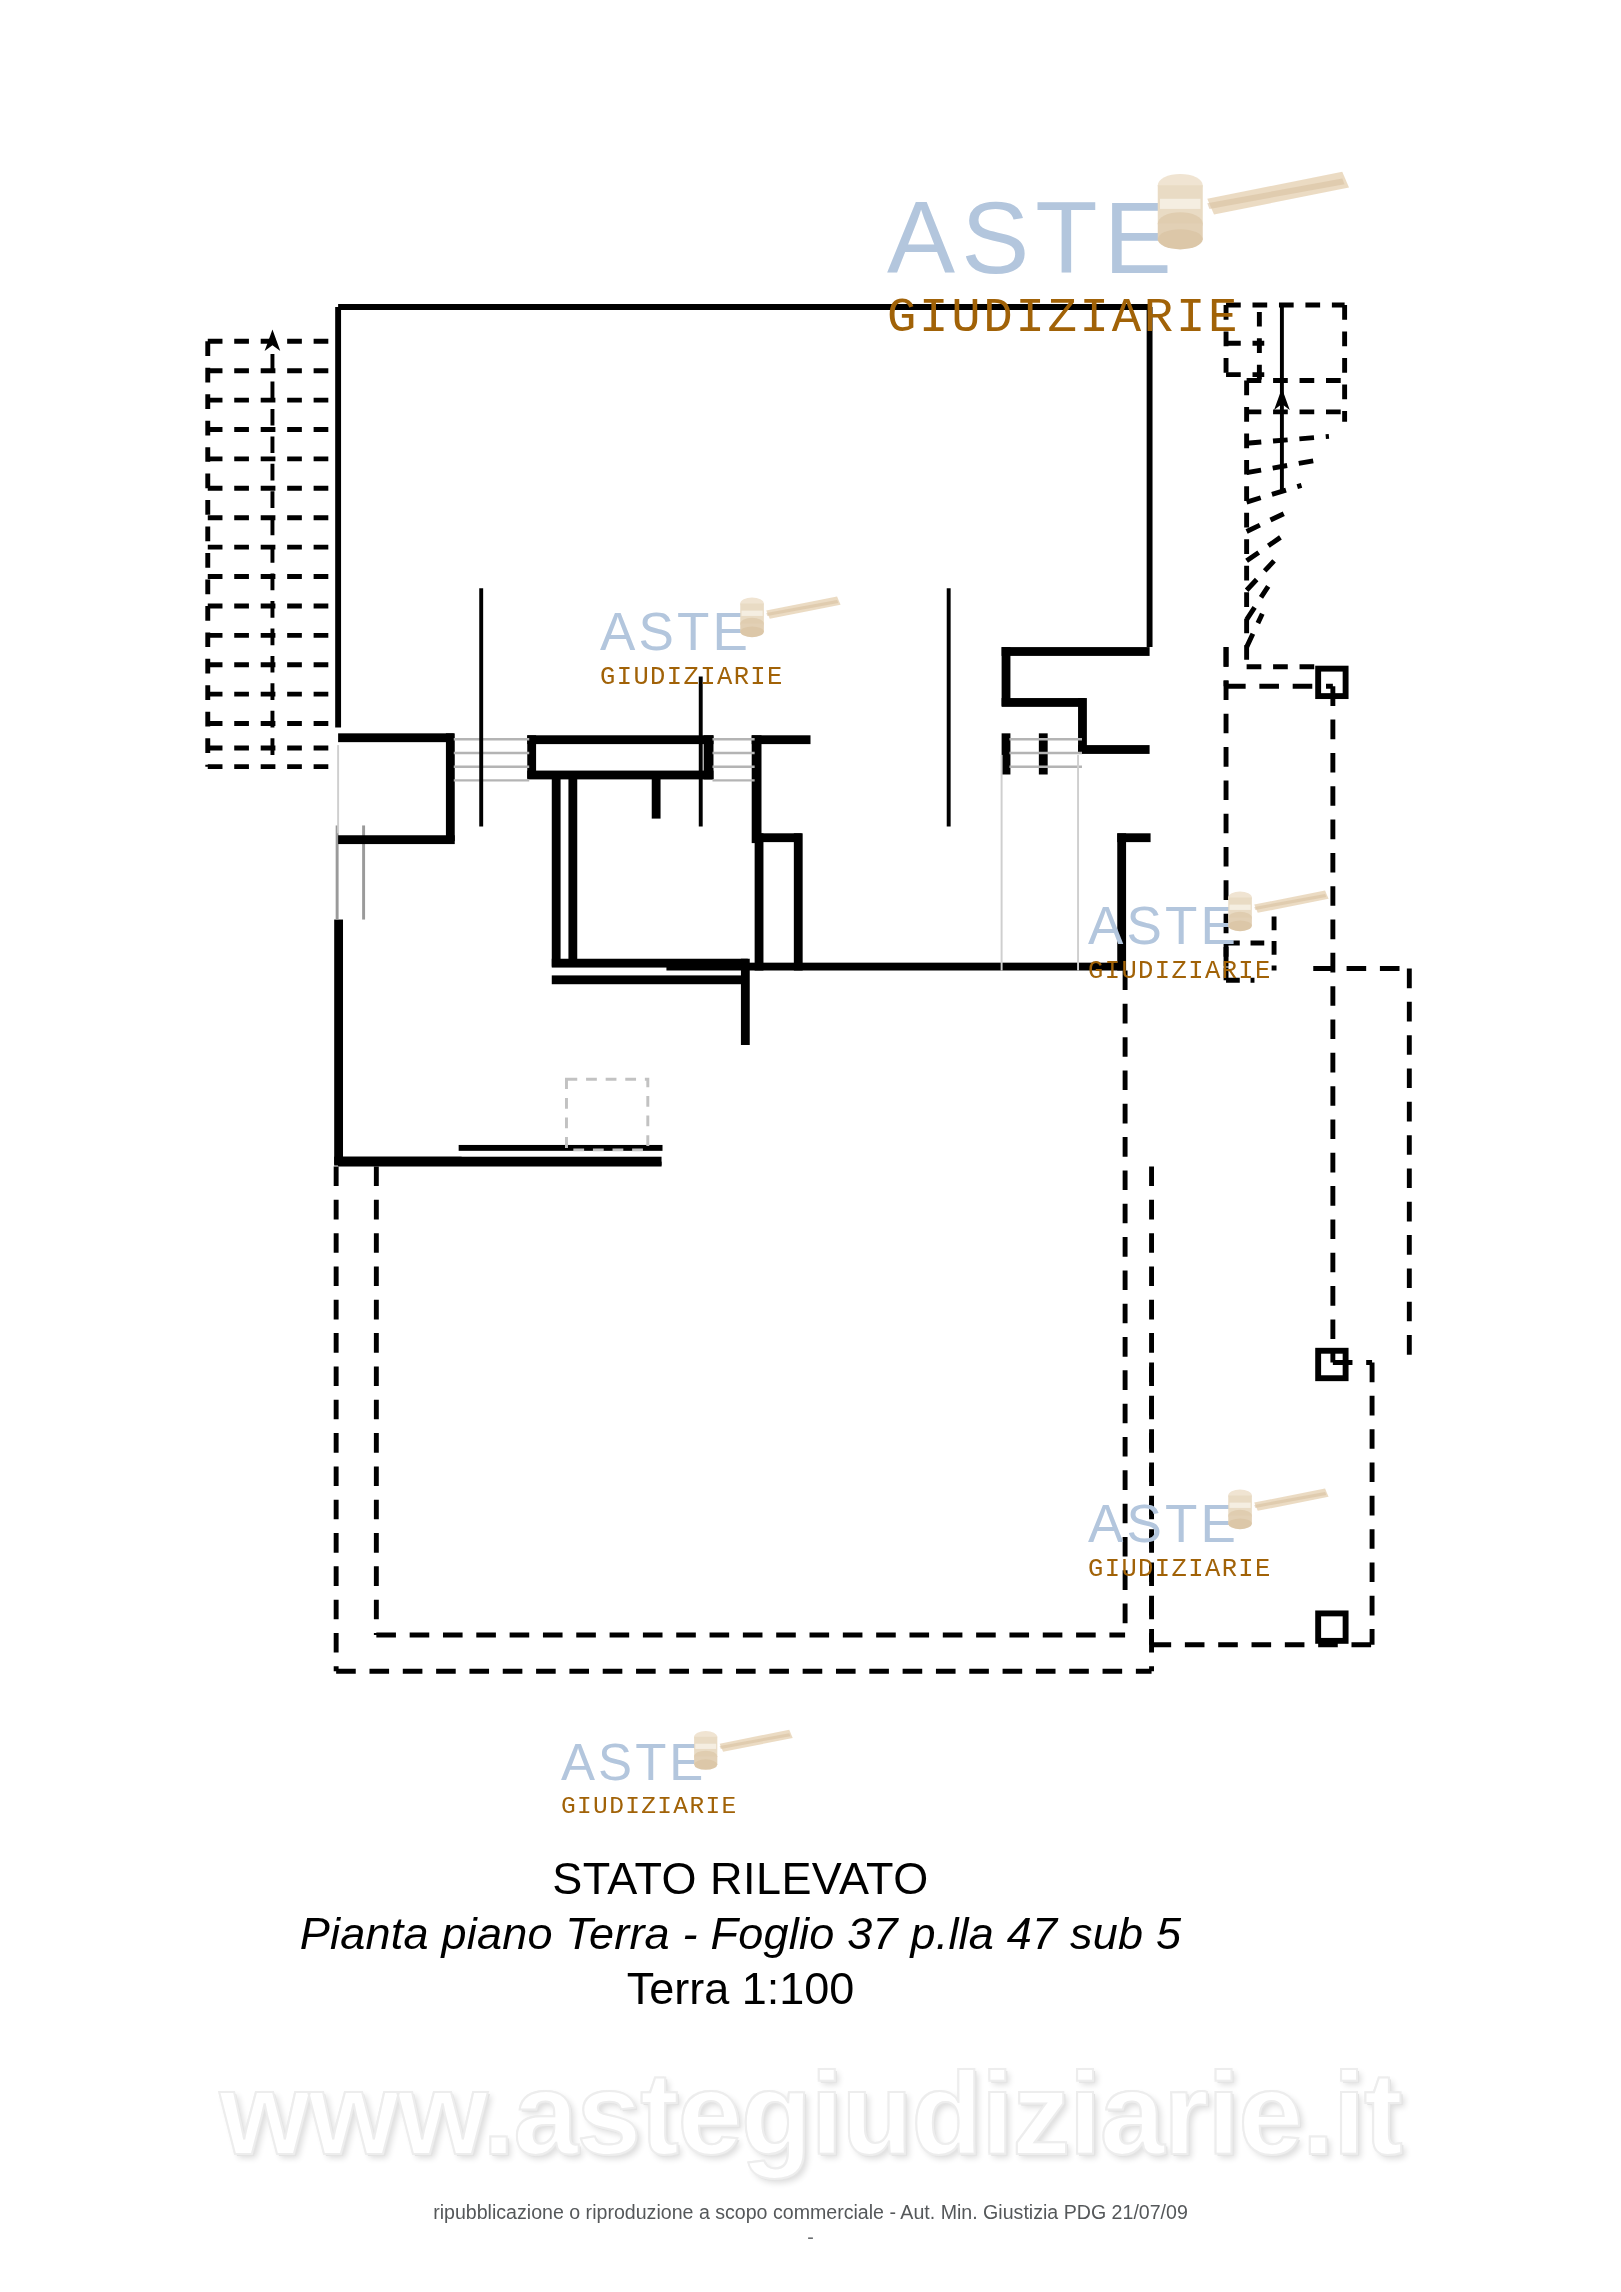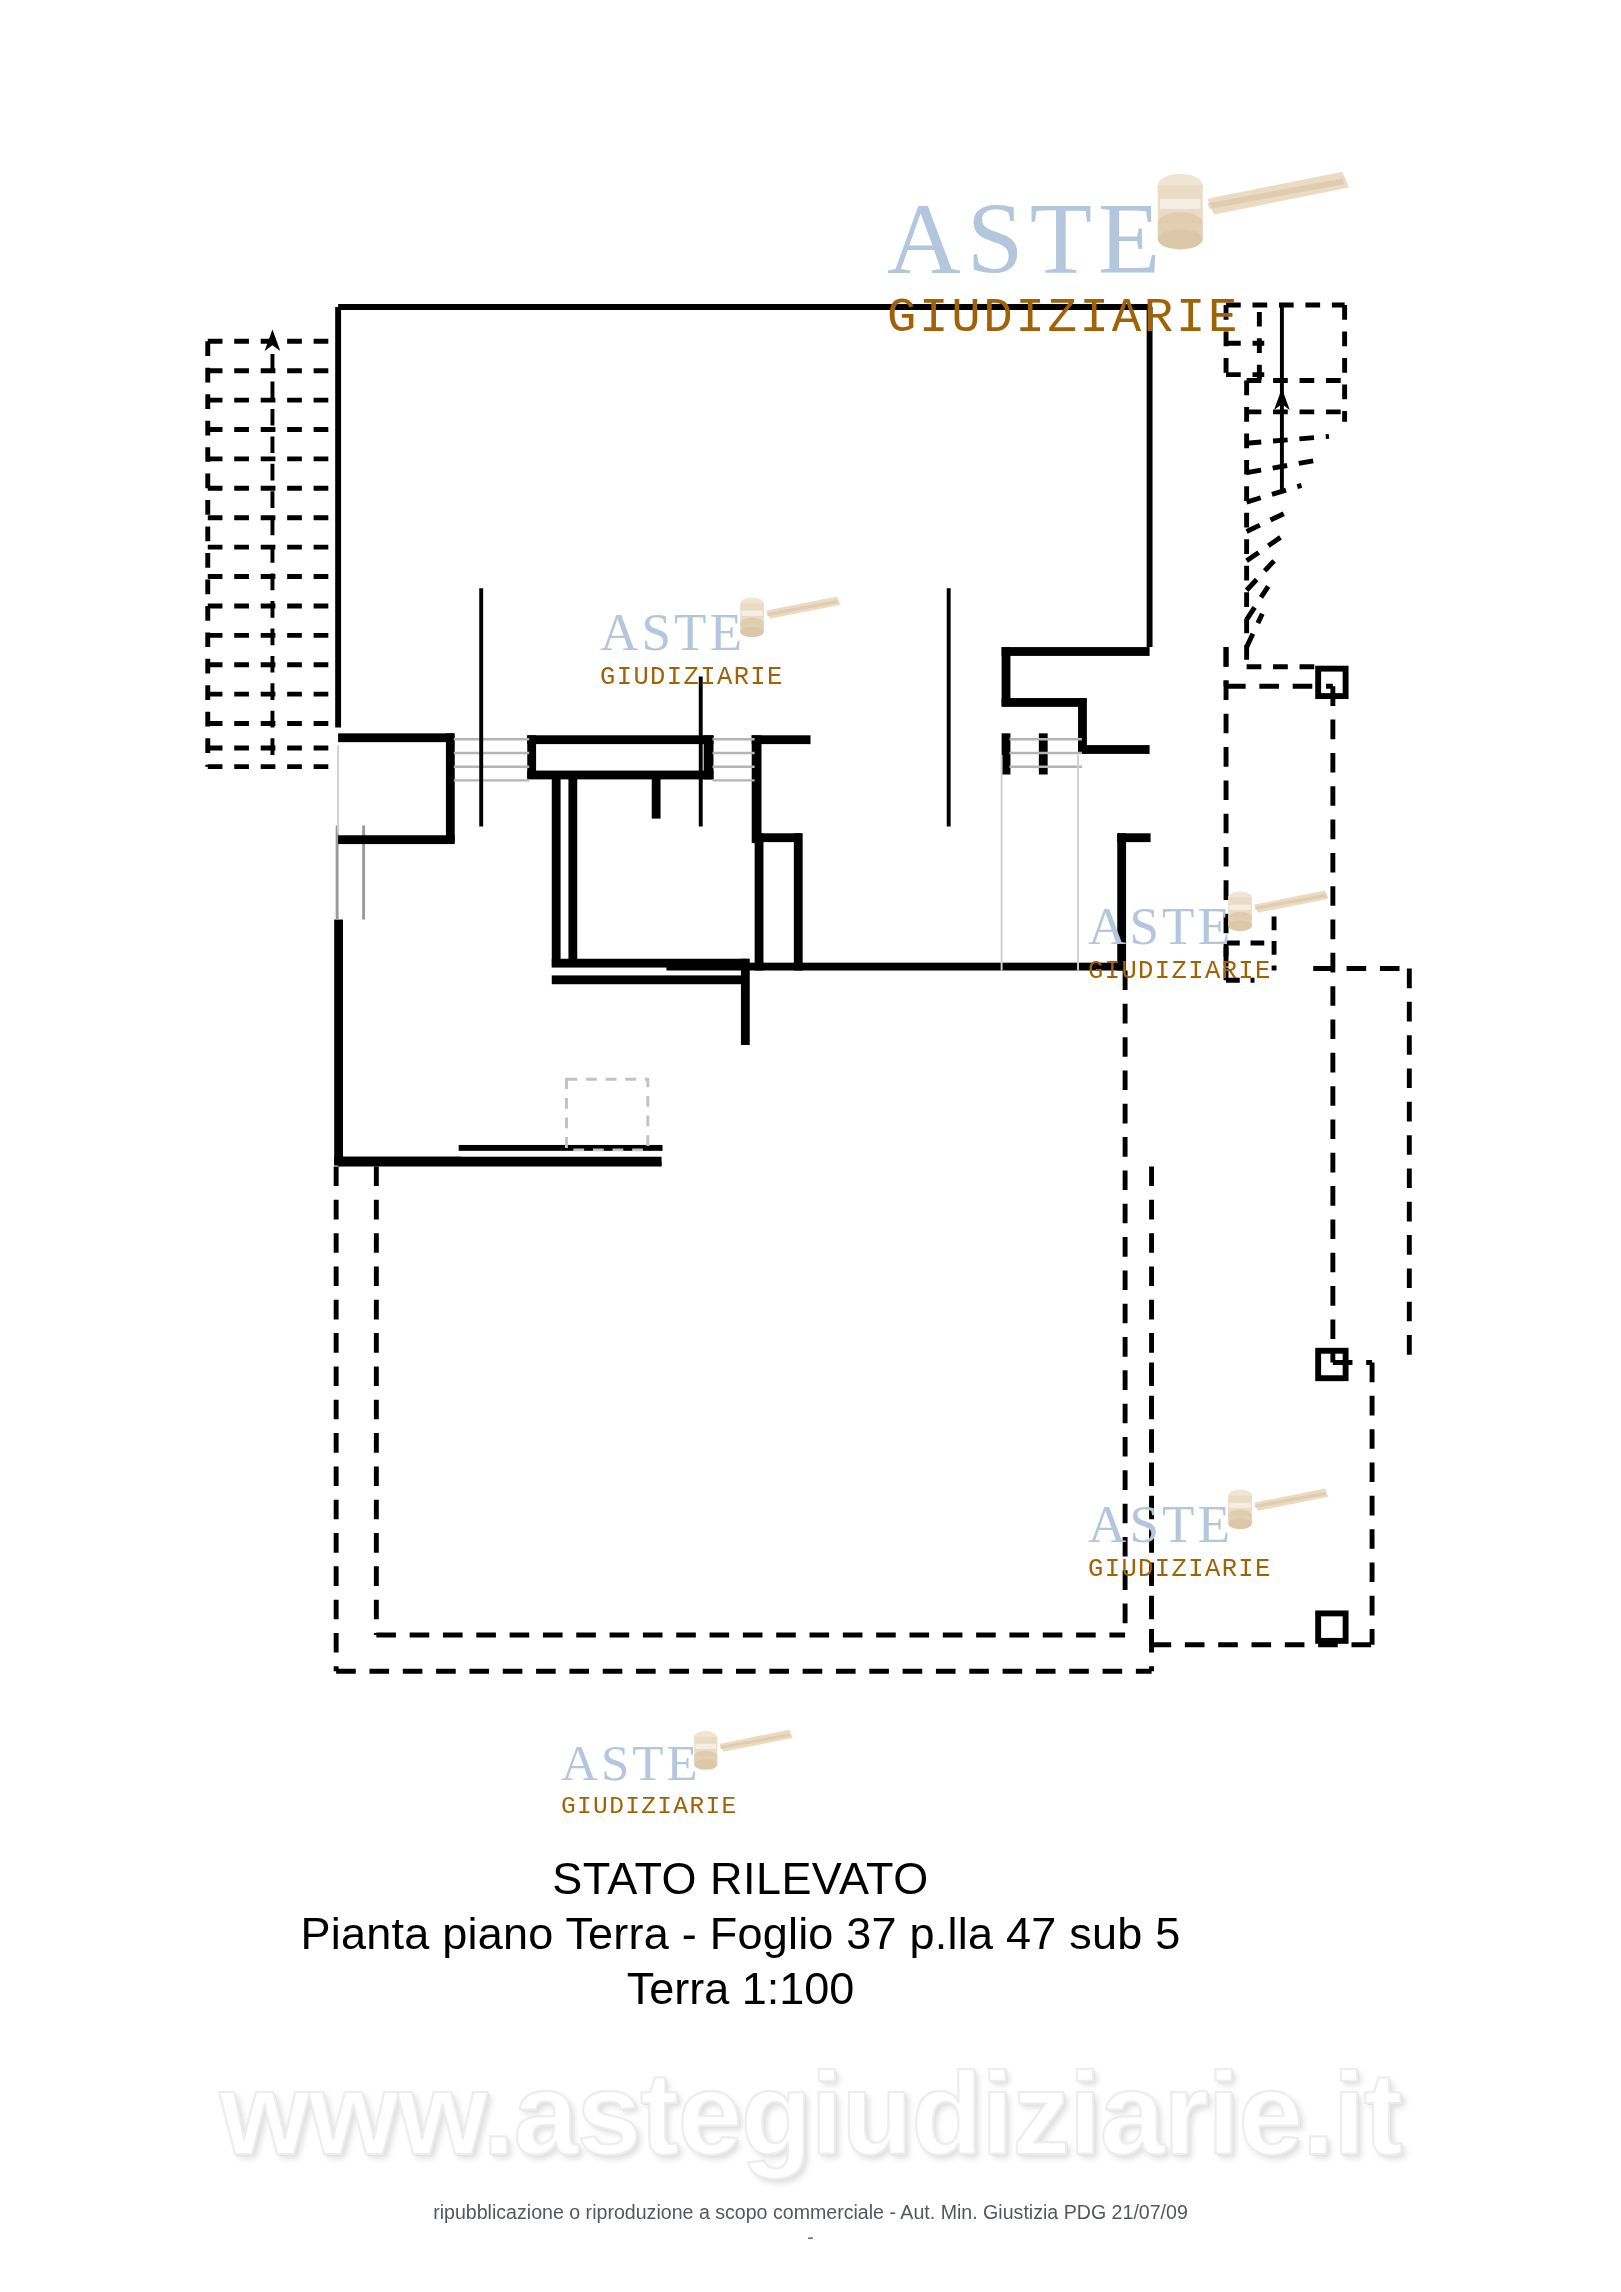--- a/index.html
+++ b/index.html
@@ -11,21 +11,21 @@
     overflow:hidden;
   }
   #page{position:absolute;inset:0;background:#fff;}
 
   
   #plan-svg{position:absolute;left:0;top:0;width:1621px;height:1745px;}
 
   
   .wm{position:absolute;pointer-events:none;user-select:none;}
   .wm .wm-aste{
-    font-family:Liberation Serif, serif;
+    font-family:Liberation Sans, sans-serif;
     color:#b3c6dd;
     letter-spacing:.06em;
     line-height:.92;
     font-weight:400;
     display:block;
   }
   .wm .wm-giud{
     font-family:Liberation Mono, monospace;
     color:#a16207;
     letter-spacing:.055em;
@@ -83,20 +83,21 @@
   #title-block{
     position:absolute;left:0;top:1852px;width:1481px;text-align:center;
   }
   #title-block .t-main{
     font-size:45px;font-weight:400;letter-spacing:.01em;line-height:1.22;
     color:#000;
   }
   #title-block .t-sub{
     font-size:45px;font-weight:400;letter-spacing:.005em;line-height:1.22;
     color:#000;
+    font-style:italic;
   }
   #title-block .t-scale{
     font-size:45px;font-weight:400;line-height:1.22;color:#000;
   }
 
   
   #footer{
     position:absolute;left:0;top:2198px;width:1621px;text-align:center;
     color:#55585a;
   }

